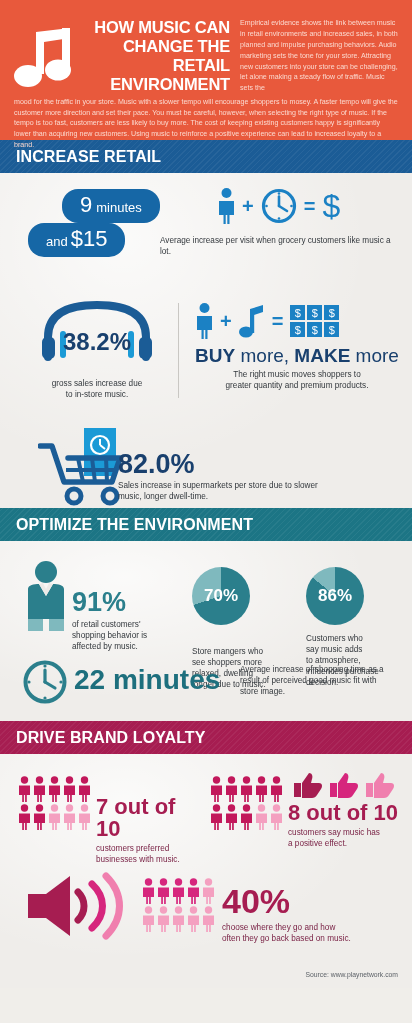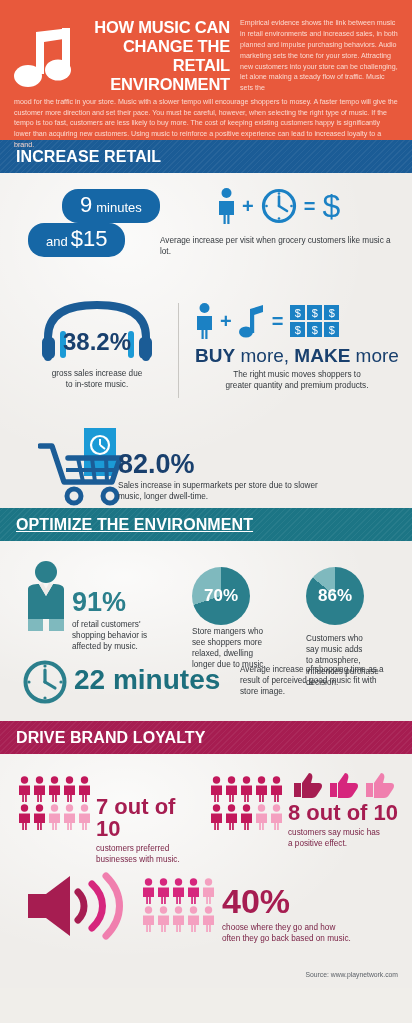--- a/index.html
+++ b/index.html
@@ -58,21 +58,21 @@
     align-items: center;
     padding-left: 16px;
     color: #ffffff;
     font-weight: bold;
     font-size: 16px;
     letter-spacing: 0.1px;
     background-image: repeating-linear-gradient(
       -45deg, rgba(255,255,255,0.055) 0 1px, rgba(0,0,0,0) 1px 4px);
   }
   .bar.blue  { background-color: #1b5c96; }
-  .bar.teal  { background-color: #1c7585; text-decoration: underline; }
+  .bar.teal  { background-color: #1c7585; }
   .bar.pink  { background-color: #a61d51; }
 
   .panel {
     background:
       radial-gradient(ellipse at 30% 20%, rgba(255,255,255,0.75), rgba(0,0,0,0) 60%),
       #efedea;
     position: relative;
   }
 
   
@@ -217,21 +217,21 @@
       <div style="position:relative; width:118px; height:62px; margin:0 auto;">
         <svg width="118" height="62" viewBox="0 0 118 62">
           <path d="M10 56 V36 C10 14 27 4 59 4 C91 4 108 14 108 36 V56" fill="none" stroke="#1b5c96" stroke-width="8" stroke-linecap="round"></path>
           <rect x="4" y="36" width="13" height="22" rx="5" fill="#1b5c96"></rect>
           <rect x="101" y="36" width="13" height="22" rx="5" fill="#1b5c96"></rect>
           <rect x="22" y="30" width="6" height="27" rx="3" fill="#1b9ad6"></rect>
           <rect x="90" y="30" width="6" height="27" rx="3" fill="#1b9ad6"></rect>
         </svg>
         <div class="big-num" style="position:absolute; left:0; right:0; top:29px; font-size:24px; color:#19406e;">38.2%</div>
       </div>
-      <div class="cap" style="margin-top:6px;">
+      <div class="cap" style="margin-top:16px;">
         <div>gross sales increase due</div>
         <div>to in-store music.</div>
       </div>
     </div>
 
     <div class="divider-v" style="left:178px; top:130px; height:95px;"></div>
 
     <div class="eq-row" style="position:absolute; left:196px; top:130px;">
       <span>
         <svg width="17" height="36" viewBox="0 0 17 36">
@@ -313,21 +313,21 @@
         <div>of retail customers'</div>
         <div>shopping behavior is</div>
         <div>affected by music.</div>
       </div>
     </div>
 
     <div style="position:absolute; left:192px; top:26px;">
       <div class="pie" style="background: conic-gradient(from 0deg, #2b7f8c 0% 70%, #7fb9be 70% 100%);">
         <span class="lbl">70%</span>
       </div>
-      <div class="cap" style="margin-top:2px; width:100px;">
+      <div class="cap" style="margin-top:22px; width:100px;">
         <div>Store mangers who</div>
         <div>see shoppers more</div>
         <div>relaxed, dwelling</div>
         <div>longer due to music.</div>
       </div>
     </div>
 
     <div style="position:absolute; left:306px; top:26px;">
       <div class="pie" style="background: conic-gradient(from 0deg, #2b7f8c 0% 86%, #7fb9be 86% 100%);">
         <span class="lbl">86%</span>

